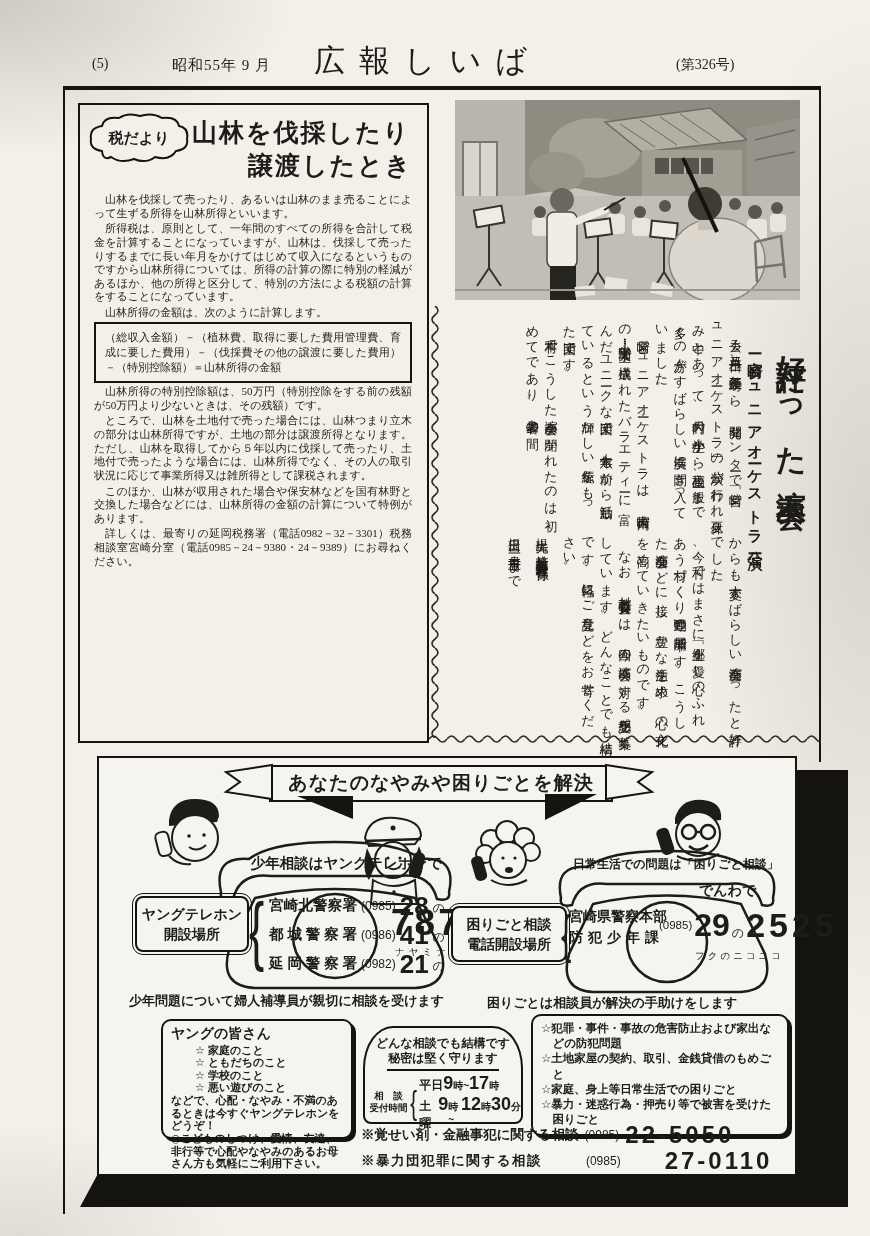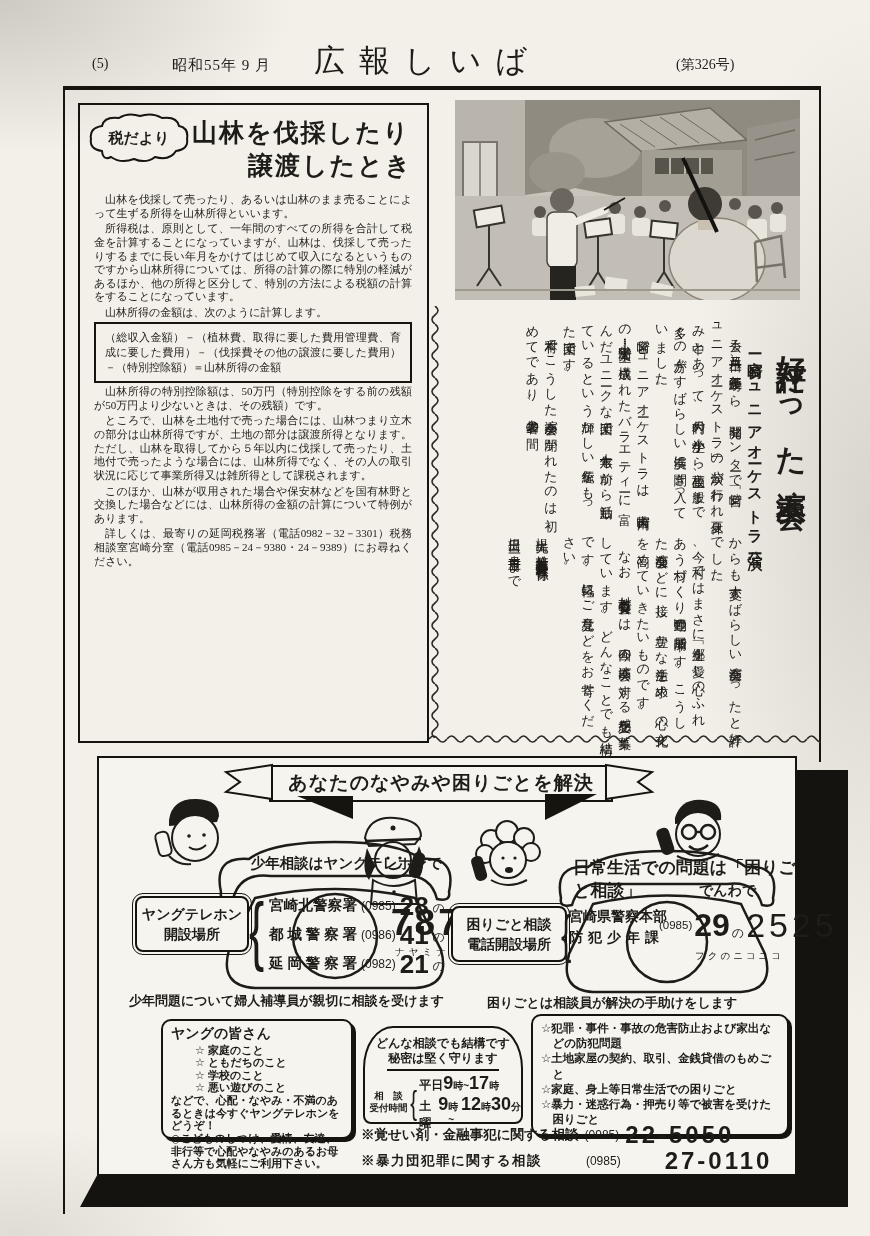--- a/index.html
+++ b/index.html
@@ -58,21 +58,21 @@
     clip-path:polygon(0px 437px,21px 398px,715px 398px,715px 0px,768px 0px,768px 437px);}
   .ad-box{left:97px;top:756px;width:696px;height:416px;border:2px solid #15140f;background:#f6f4ee;}
   .ad-box .abs{position:absolute;}
   .banner-rect{left:170px;top:7px;width:340px;height:33px;border:2px solid #15140f;background:#f6f4ee;
     text-align:center;line-height:31px;font-family:"Liberation Sans","DejaVu Sans",sans-serif;font-weight:800;font-size:19px;letter-spacing:1px;}
   .tri-fold{background:#15140f;}
   .tri-l{left:198px;top:38px;width:56px;height:23px;clip-path:polygon(0 0,100% 0,100% 100%);}
   .tri-r{left:446px;top:36px;width:52px;height:26px;clip-path:polygon(0 0,100% 0,0 100%);}
 
   .speech-l{left:150px;top:96px;width:195px;text-align:center;font-family:"Liberation Sans","DejaVu Sans",sans-serif;font-weight:800;font-size:14.5px;}
-  .speech-r1{left:474px;top:98px;width:232px;font-family:Liberation Mono, monospace;font-weight:800;font-size:17px;}
+  .speech-r1{left:474px;top:98px;width:232px;font-family:Liberation Mono, monospace;font-weight:800;font-size:12px;}
   .speech-r2{left:600px;top:124px;font-family:"Liberation Sans","DejaVu Sans",sans-serif;font-weight:800;font-size:14px;}
 
   .label-box{border:2px solid #15140f;outline:1px solid #15140f;outline-offset:2px;border-radius:8px;background:#f6f4ee;
     text-align:center;font-family:"Liberation Sans","DejaVu Sans",sans-serif;font-weight:800;display:flex;flex-direction:column;justify-content:center;}
   .label-l{left:36px;top:138px;width:110px;height:52px;font-size:14px;line-height:1.45;}
   .label-r{left:352px;top:148px;width:112px;height:52px;font-size:14px;line-height:1.45;}
   .brace{font-family:"Liberation Sans","DejaVu Sans",sans-serif;font-weight:300;transform:scaleX(.6);transform-origin:left center;line-height:1;}
   .brace-l{left:150px;top:134px;font-size:76px;}
   .brace-r{left:462px;top:150px;font-size:52px;}
 
@@ -87,21 +87,21 @@
   .caption{font-weight:bold;font-size:13px;}
   .caption-l{left:30px;top:234px;}
   .caption-r{left:388px;top:236px;}
 
   .org-block{left:470px;top:148px;width:118px;font-weight:bold;font-size:14px;line-height:1.5;}
   .org-block .o2{letter-spacing:5px;}
   .numrow-r{left:560px;top:150px;display:flex;align-items:center;gap:2px;}
   .nr-area{font-size:11.5px;font-family:"Liberation Sans","DejaVu Sans",sans-serif;}
   .nr-29{font-family:"Liberation Sans","DejaVu Sans",sans-serif;font-weight:900;font-size:32px;line-height:1;}
   .nr-no{font-size:12px;align-self:flex-end;}
-  .nr-2525{font-family:"Liberation Sans","DejaVu Sans",sans-serif;font-weight:400;font-size:34px;letter-spacing:4px;line-height:1;}
+  .nr-2525{font-family:"Liberation Sans","DejaVu Sans",sans-serif;font-weight:700;font-size:34px;letter-spacing:4px;line-height:1;}
   .furi-r{left:596px;top:192px;font-family:"Liberation Sans","DejaVu Sans",sans-serif;font-size:9.5px;letter-spacing:3px;}
 
   .round-box{border:2.5px solid #15140f;border-radius:10px;background:#f6f4ee;box-shadow:3px 3px 0 0 #15140f;
     font-family:"Liberation Sans","DejaVu Sans",sans-serif;}
   .young-box{left:62px;top:261px;width:192px;height:120px;padding:4px 8px;box-sizing:border-box;}
   .yb-title{font-weight:800;font-size:14px;margin-bottom:1px;}
   .yb-item{font-weight:700;font-size:11px;line-height:1.12;padding-left:24px;}
   .yb-note{font-weight:700;font-size:11px;line-height:1.12;margin-top:1px;}
 
   .hours-box{left:264px;top:268px;width:160px;height:98px;border:2.5px solid #15140f;background:#f6f4ee;

